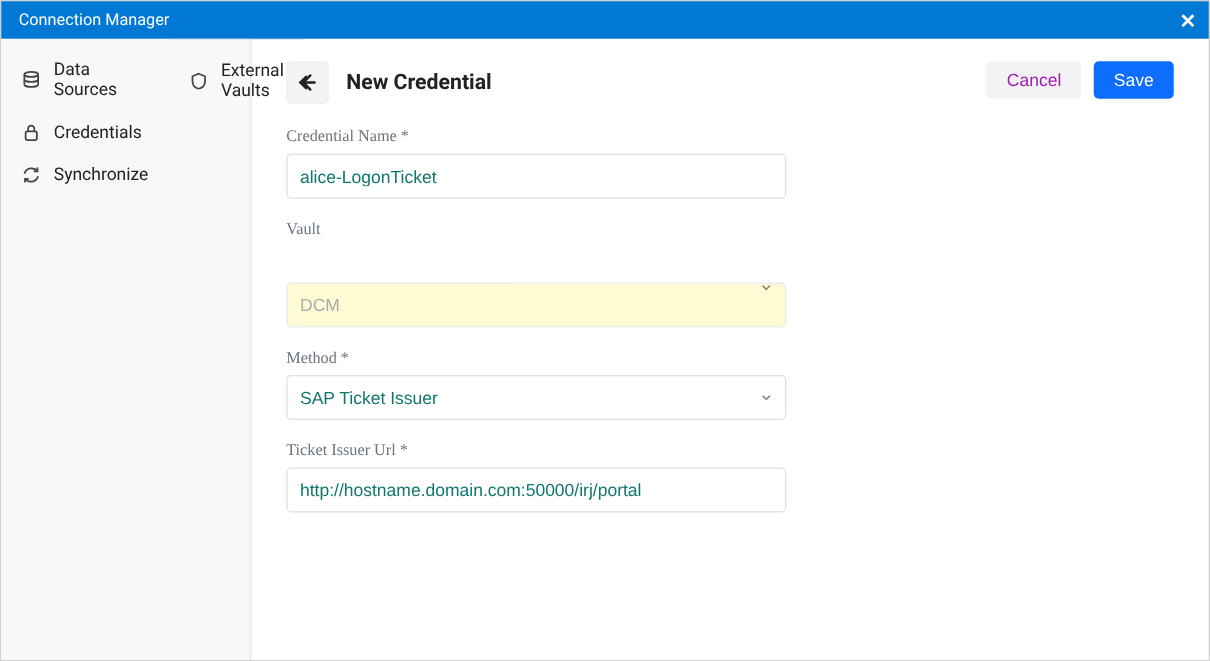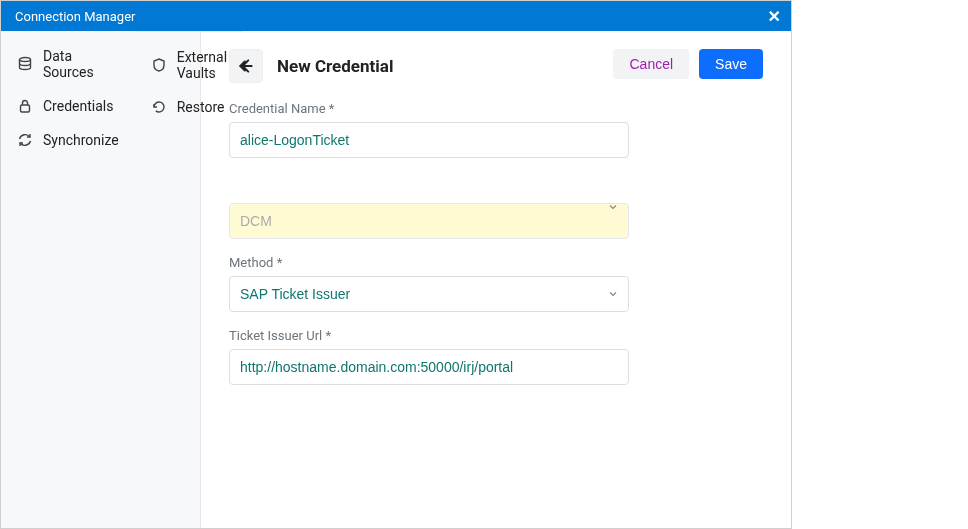--- a/index.html
+++ b/index.html
@@ -1,37 +1,37 @@
 <!DOCTYPE html>
 <html><head>
 <meta charset="utf-8">
 <style>
   * { box-sizing: border-box; margin: 0; padding: 0; }
   html, body { width: 968px; height: 529px; font-family: -apple-system, BlinkMacSystemFont, "Segoe UI", Roboto, Arial, sans-serif; font-size: 14px; color: #333; }
-  .window { width: 792px; height: 529px; border: 1px solid #d0d0d0; display: flex; flex-direction: column; background: #fff; }
+  .window { width: 968px; height: 529px; border: 1px solid #d0d0d0; display: flex; flex-direction: column; background: #fff; }
   .titlebar { background: #0078d4; color: #fff; height: 30px; display: flex; align-items: center; justify-content: space-between; padding: 0 10px 0 14px; font-size: 13px; }
   .titlebar .close { font-size: 16px; cursor: pointer; font-weight: bold; }
   .body { flex: 1; display: flex; overflow: hidden; }
   .sidebar { width: 200px; background: #f6f8fa; border-right: 1px solid #e6e8eb; display: flex; flex-direction: row; justify-content: space-between; }
   .sidebar ul { list-style: none; padding: 8px 0; }
   .sidebar li { display: flex; align-items: center; gap: 10px; padding: 9px 16px; font-size: 14px; color: #222; cursor: pointer; }
   .sidebar li .ic { width: 16px; height: 16px; display: inline-flex; align-items: center; justify-content: center; color: #444; }
   .sidebar-bottom { border-top: 1px solid #e6e8eb; }
   .main { flex: 1; padding: 18px 28px; display: flex; flex-direction: column; }
   .header-row { display: flex; align-items: flex-start; justify-content: space-between; margin-bottom: 18px; }
   .header-left { display: flex; align-items: center; gap: 14px; }
   .back-btn { width: 34px; height: 34px; border-radius: 4px; background: #f1f3f5; display: flex; align-items: center; justify-content: center; cursor: pointer; border:1px solid #eceff1;}
   .page-title { font-size: 17px; font-weight: 700; color: #222; }
   .header-right { display: flex; gap: 10px; }
   .btn { padding: 7px 16px; border-radius: 4px; font-size: 14px; cursor: pointer; border: none; }
   .btn-secondary { background: #f1f3f5; color: #a21caf; }
   .btn-primary { background: #0d6efd; color: #fff; }
   .form { max-width: 400px; }
   .field { margin-bottom: 16px; }
-  .field-label { font-size: 13px; color: #6c757d; margin-bottom: 6px; display: block; }
+  .field-label { font-size: 13px; color: #6c757d; margin-bottom: 6px; display: block; font-family: Liberation Serif, serif; }
   .input, .select { width: 100%; height: 36px; border: 1px solid #dcdfe3; border-radius: 4px; padding: 0 10px; font-size: 14px; color: #0f766e; background: #fff; }
   .input::placeholder { color: #888; }
   .select-wrap { position: relative; }
   .select { appearance: none; -webkit-appearance: none; padding-right: 28px; }
   .select[disabled] { background: #fef9c3; color: #888; margin-top: 29px; }
   .chev { position: absolute; right: 10px; top: 50%; transform: translateY(-50%); pointer-events: none; color: #888; }
   svg { display: block; }
 </style>
 </head>
 <body>
@@ -81,29 +81,20 @@
 
       <ul class="sidebar-bottom">
         <li>
           <span class="ic">
             <svg width="16" height="16" viewBox="0 0 16 16" fill="none" stroke="currentColor" stroke-width="1.4">
                 <path d="M8 2l5 2v4c0 3.5-2.5 5.5-5 6-2.5-.5-5-2.5-5-6V4l5-2z"></path>
               </svg>
           </span>
           <span>External Vaults</span>
         </li>
-        <li>
-          <span class="ic">
-            <svg width="16" height="16" viewBox="0 0 16 16" fill="none" stroke="currentColor" stroke-width="1.4">
-                <path d="M3 8a5 5 0 1 1 1.8 3.85"></path>
-                <path d="M3 5v3h3"></path>
-              </svg>
-          </span>
-          <span>Restore</span>
-        </li>
       </ul>
     </nav>
 
     <main class="main">
       <div class="header-row">
         <div class="header-left">
           <div class="back-btn">
             <span>
               <svg width="18" height="18" viewBox="0 0 16 16" fill="none" stroke="#222" stroke-width="1.8" stroke-linecap="round" stroke-linejoin="round">
                   <path d="M10 3 5 8l5 5"></path>
@@ -124,20 +115,21 @@
       </div>
 
       <div class="form">
 
         <div class="field">
           <label class="field-label">Credential Name *</label>
           <input class="input" type="text" value="alice-LogonTicket" style="">
         </div>
 
         <div class="field">
+          <label class="field-label">Vault</label>
           <div class="select-wrap">
             <select class="select" disabled="">
               <option>DCM</option>
             </select>
             <span class="chev">
               <svg width="12" height="12" viewBox="0 0 16 16" fill="none" stroke="currentColor" stroke-width="1.6">
                   <path d="M4 6l4 4 4-4"></path>
                 </svg>
             </span>
           </div>

